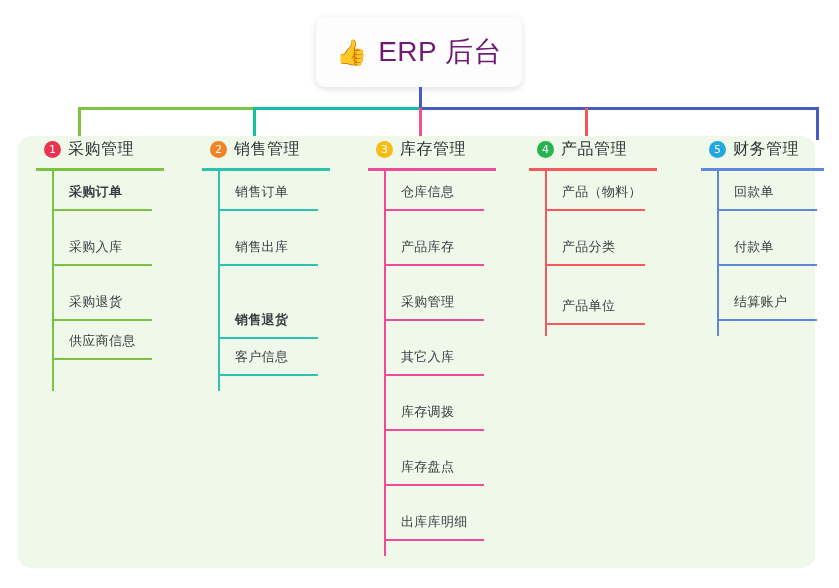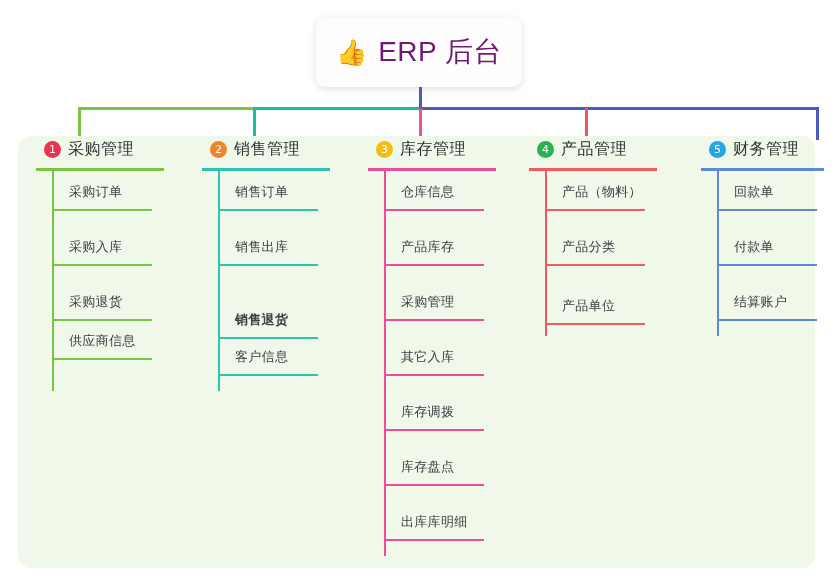--- a/index.html
+++ b/index.html
@@ -114,21 +114,21 @@
   <div class="drop d5"></div>
 
   <div class="panel">
     <div class="col c1">
         <div class="col-head">
           <span class="badge" style="background: rgb(232, 52, 78);">1</span>
           <span class="col-title">采购管理</span>
           <div class="head-rule" style="background: rgb(124, 194, 67); width: 128px;"></div>
         </div>
         <div class="spine" style="background: rgb(124, 194, 67); height: 220px;"></div>
-        <div class="leaf" style="top: 35px;">
+        <div class="leaf" style="top: 35px; font-weight: bold;">
           <span class="leaf-label">采购订单</span>
           <div class="leaf-rule" style="background: rgb(124, 194, 67);"></div>
         </div>
         <div class="leaf" style="top: 90px;">
           <span class="leaf-label">采购入库</span>
           <div class="leaf-rule" style="background: rgb(124, 194, 67);"></div>
         </div>
         <div class="leaf" style="top: 145px;">
           <span class="leaf-label">采购退货</span>
           <div class="leaf-rule" style="background: rgb(124, 194, 67);"></div>

